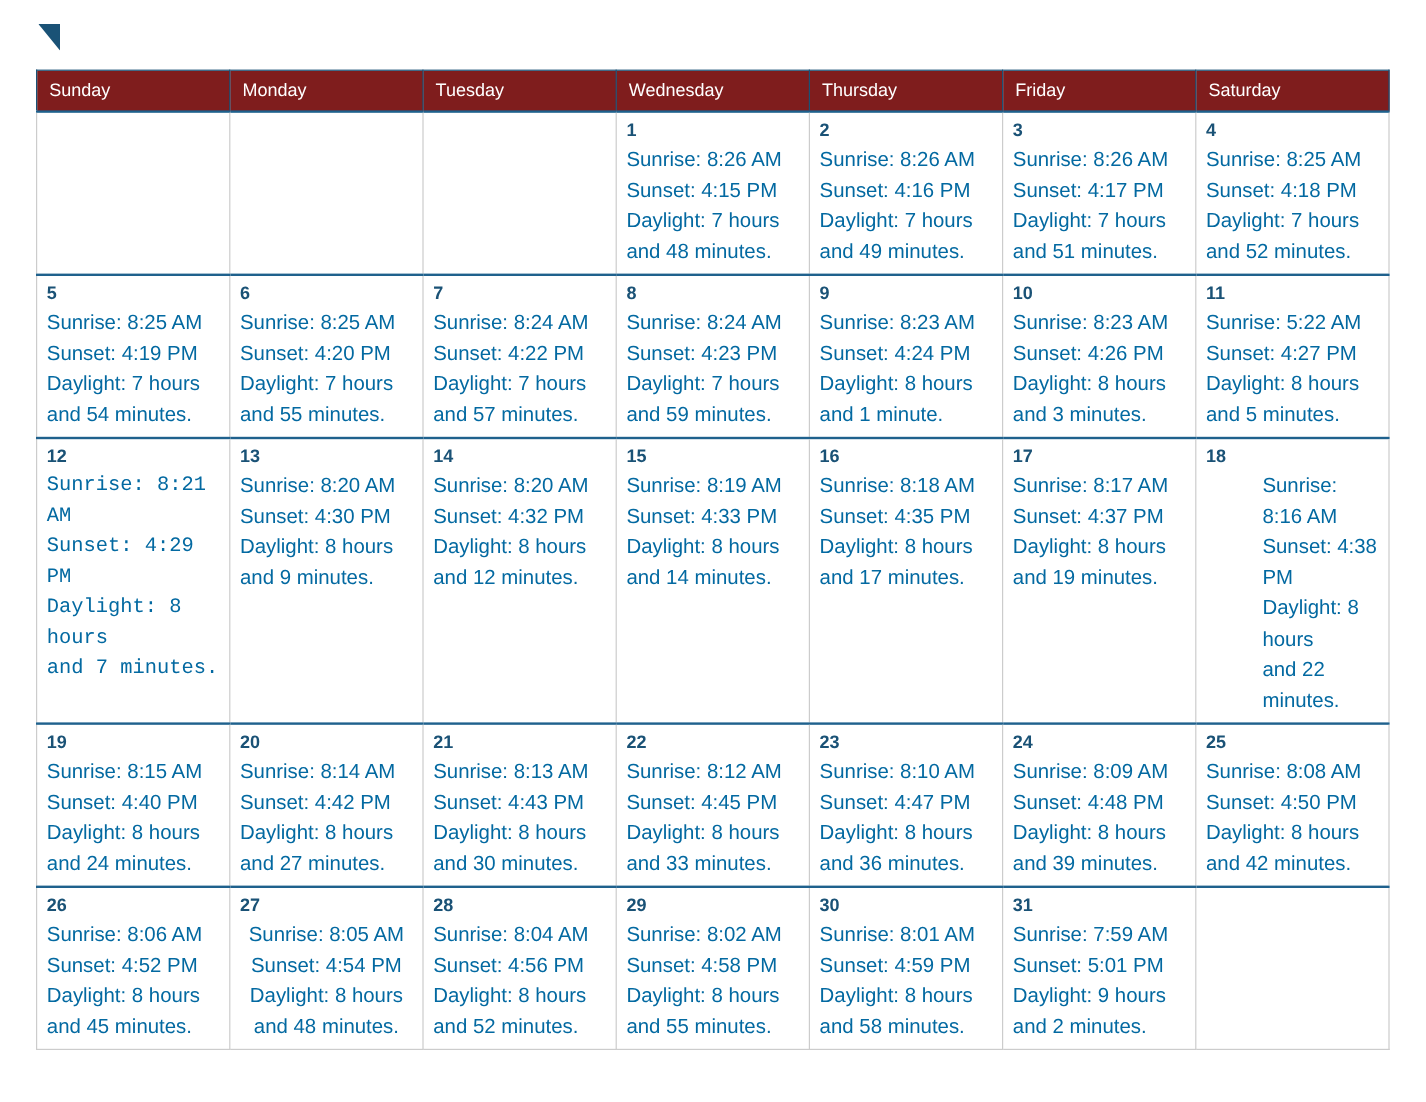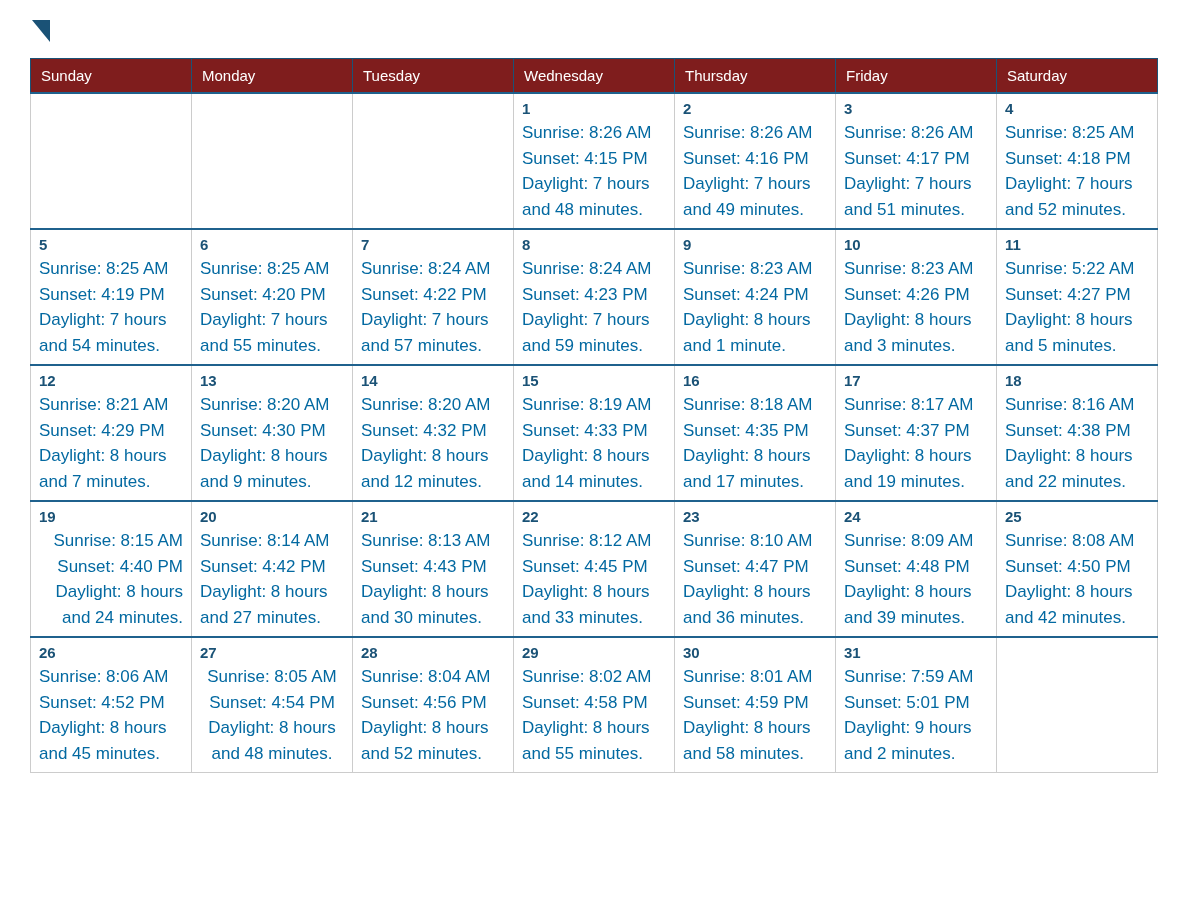--- a/index.html
+++ b/index.html
@@ -198,21 +198,21 @@
           <span class="day-num">11</span>
           <div class="day-info" style="white-space: pre-line;">Sunrise: 5:22 AM
 Sunset: 4:27 PM
 Daylight: 8 hours
 and 5 minutes.</div>
         </td>
       </tr>
       <tr class="week-row">
         <td>
           <span class="day-num">12</span>
-          <div class="day-info" style="white-space: pre-line;">Sunrise: 8:21 AM
+          <div class="day-info" style="white-space: pre-line; font-family: Liberation Mono, monospace;">Sunrise: 8:21 AM
 Sunset: 4:29 PM
 Daylight: 8 hours
 and 7 minutes.</div>
         </td>
         <td>
           <span class="day-num">13</span>
           <div class="day-info" style="white-space: pre-line;">Sunrise: 8:20 AM
 Sunset: 4:30 PM
 Daylight: 8 hours
 and 9 minutes.</div>
@@ -240,30 +240,30 @@
         </td>
         <td>
           <span class="day-num">17</span>
           <div class="day-info" style="white-space: pre-line;">Sunrise: 8:17 AM
 Sunset: 4:37 PM
 Daylight: 8 hours
 and 19 minutes.</div>
         </td>
         <td>
           <span class="day-num">18</span>
-          <div class="day-info" style="white-space: pre-line;">Sunrise: 8:16 AM
+          <div class="day-info" style="white-space: pre-line; margin-left: 47px;">Sunrise: 8:16 AM
 Sunset: 4:38 PM
 Daylight: 8 hours
 and 22 minutes.</div>
         </td>
       </tr>
       <tr class="week-row">
         <td>
           <span class="day-num">19</span>
-          <div class="day-info" style="white-space: pre-line; text-align: right;">Sunrise: 8:15 AM
+          <div class="day-info" style="white-space: pre-line;">Sunrise: 8:15 AM
 Sunset: 4:40 PM
 Daylight: 8 hours
 and 24 minutes.</div>
         </td>
         <td>
           <span class="day-num">20</span>
           <div class="day-info" style="white-space: pre-line;">Sunrise: 8:14 AM
 Sunset: 4:42 PM
 Daylight: 8 hours
 and 27 minutes.</div>

